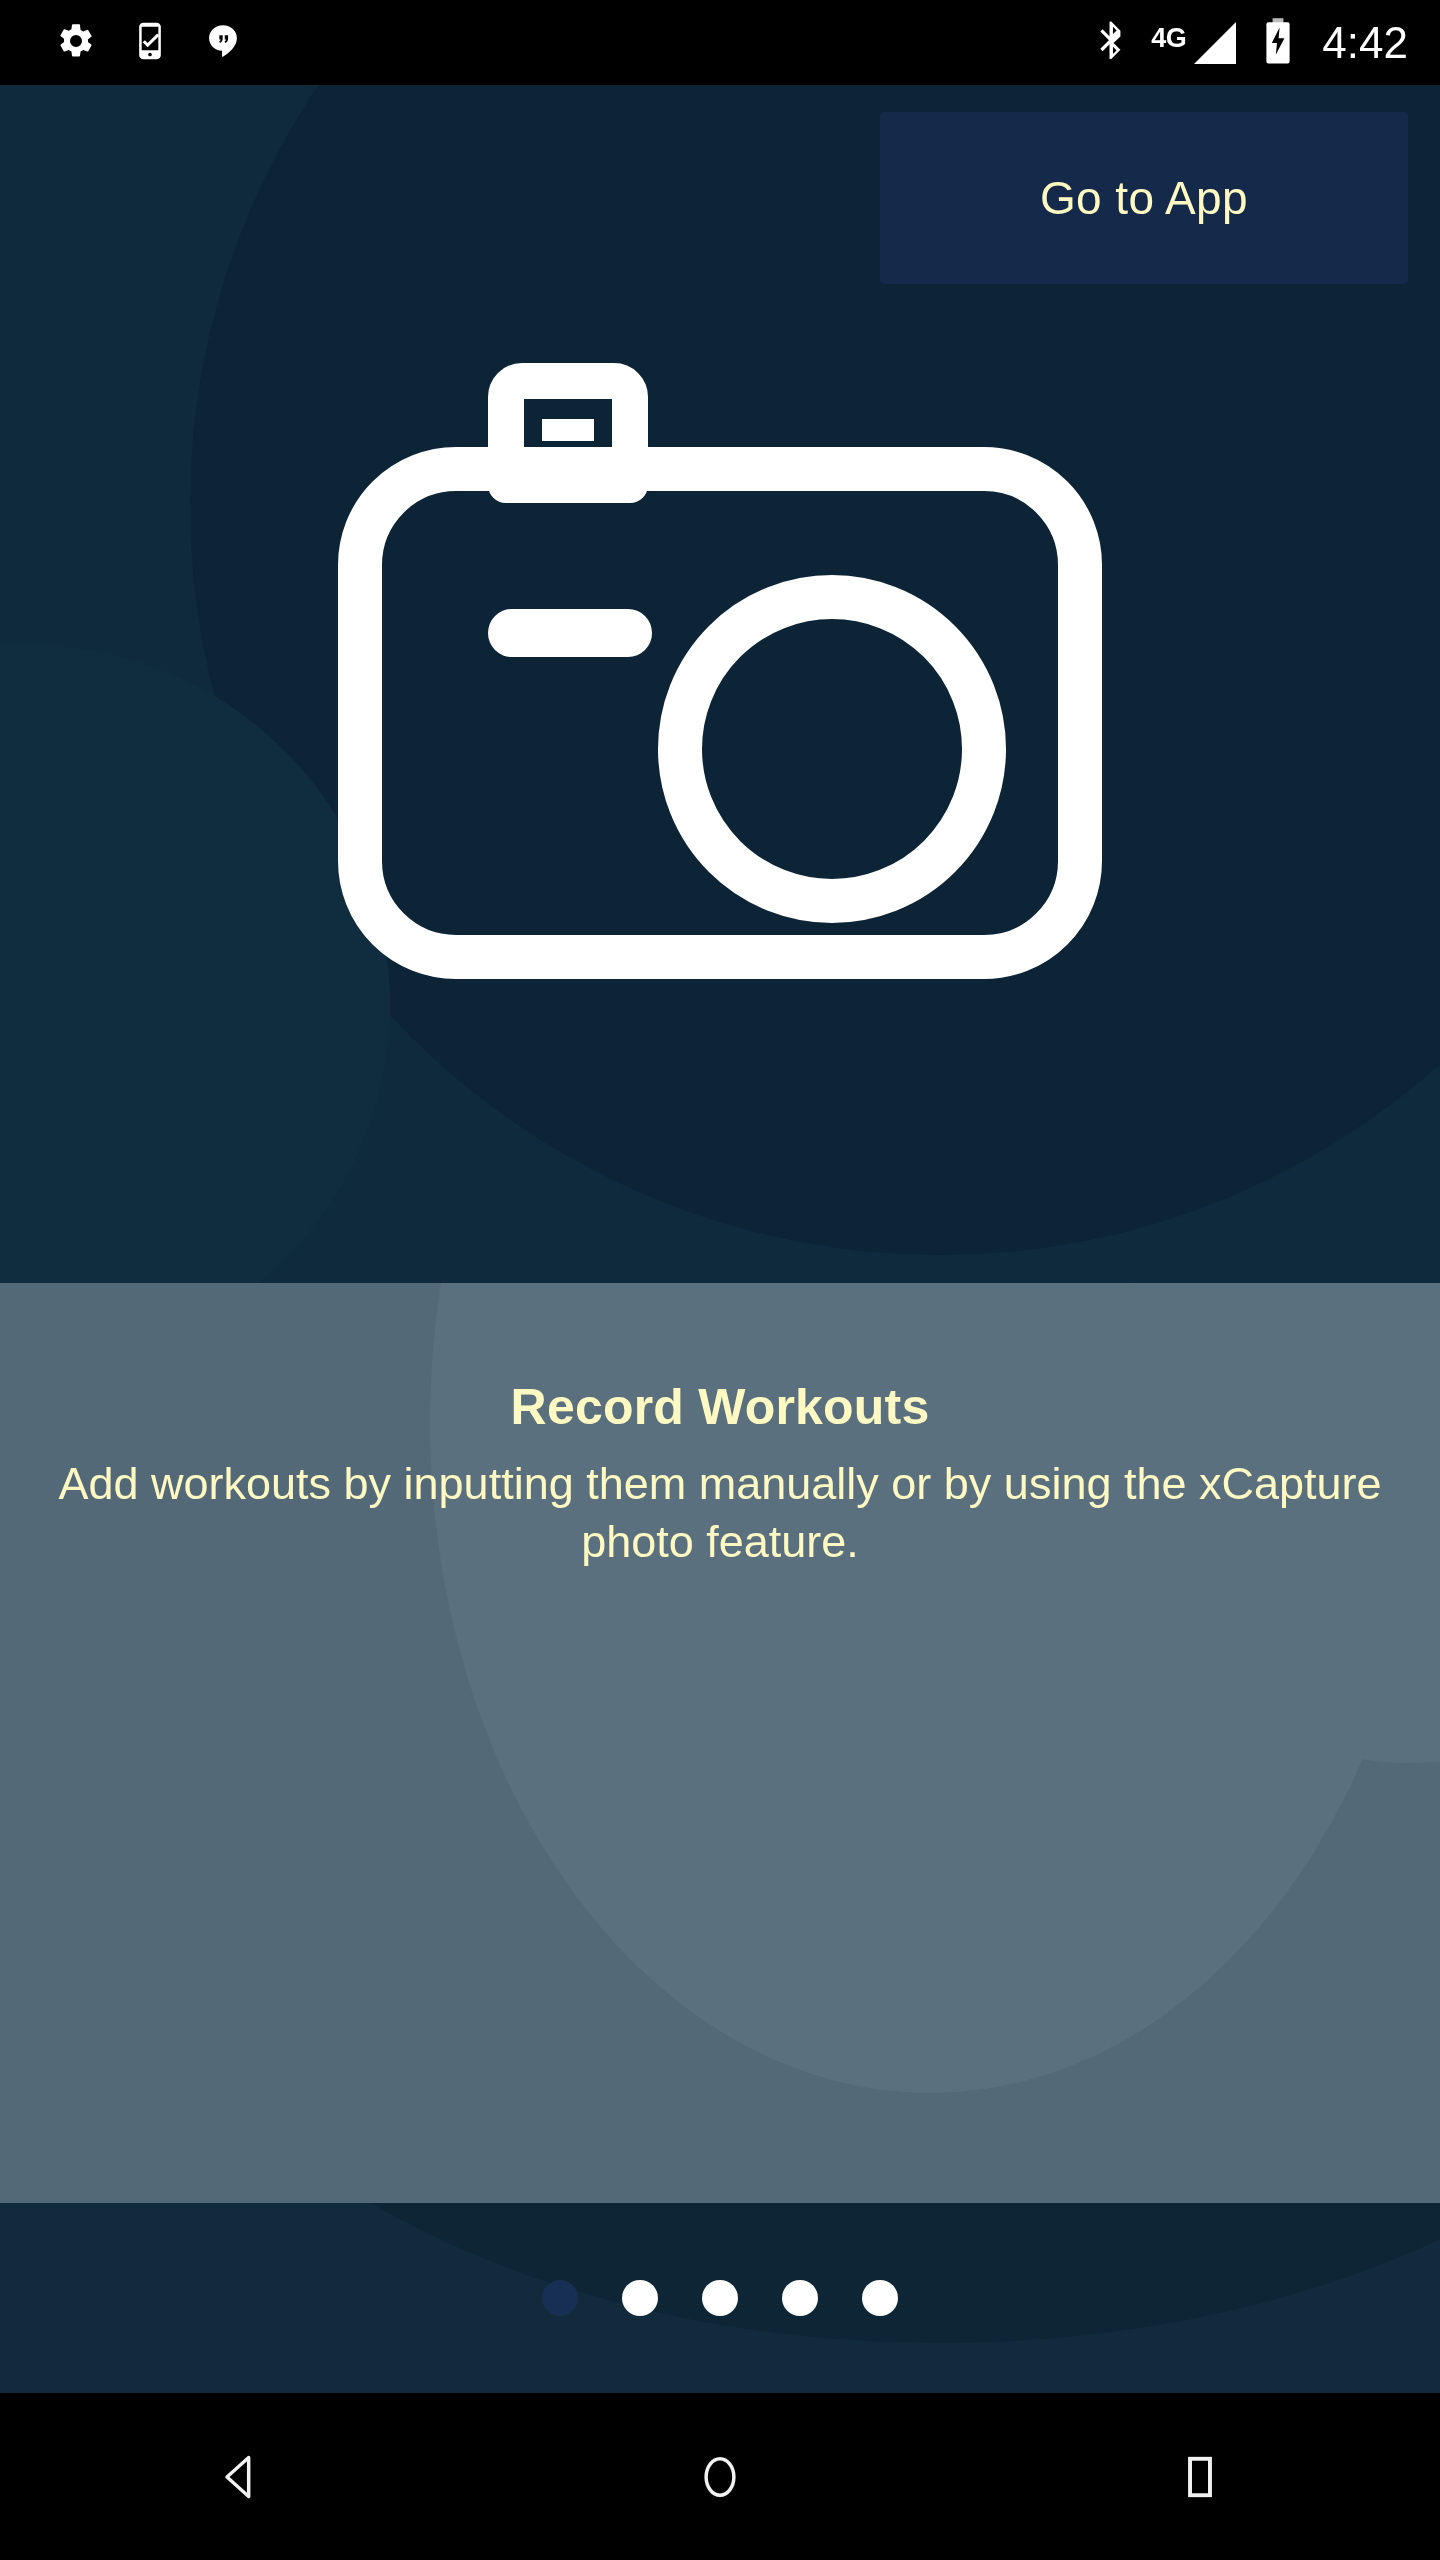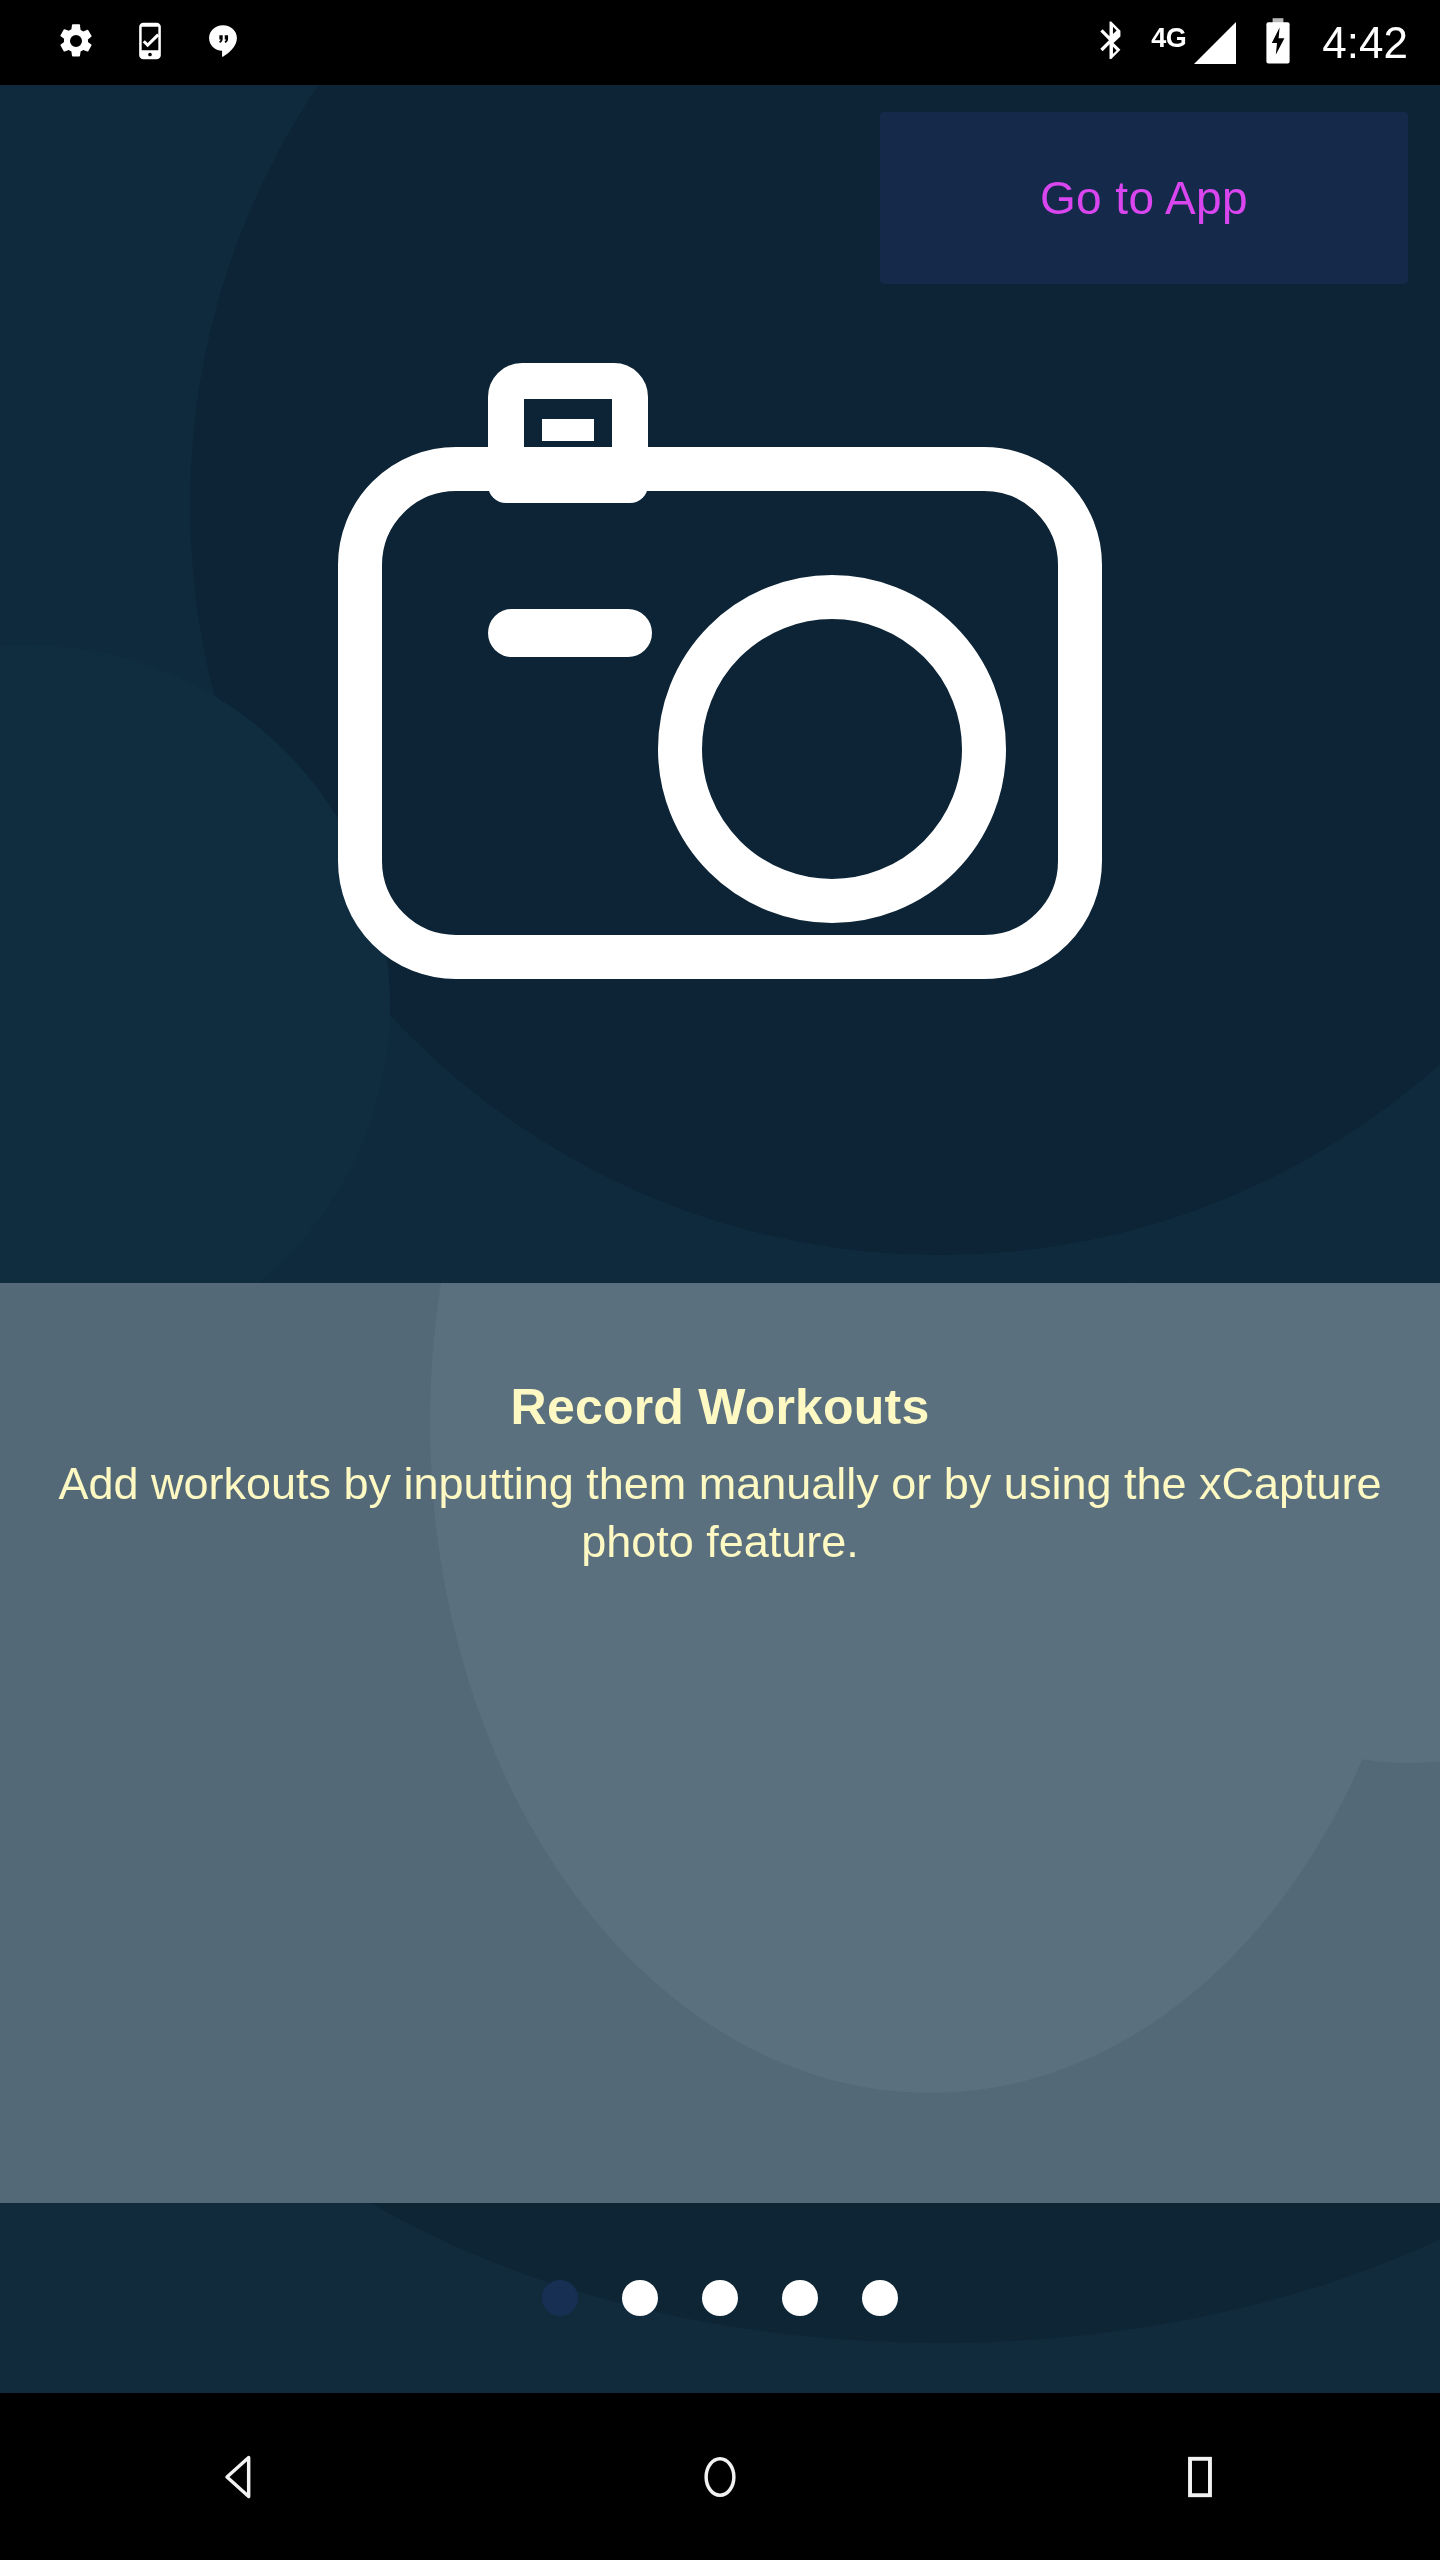--- a/index.html
+++ b/index.html
@@ -93,21 +93,21 @@
     background: #102d40;
   }
 
   .goto-btn {
     position: absolute;
     left: 880px; top: 27px;
     width: 528px; height: 172px;
     background: #15294a;
     border: none;
     border-radius: 4px;
-    color: #d946ef;
+    color: #fef9c3;
     font-family: "Liberation Sans", sans-serif;
     font-size: 46px;
     letter-spacing: 0.4px;
     cursor: pointer;
     display: flex;
     align-items: center;
     justify-content: center;
     padding: 0;
   }
 

